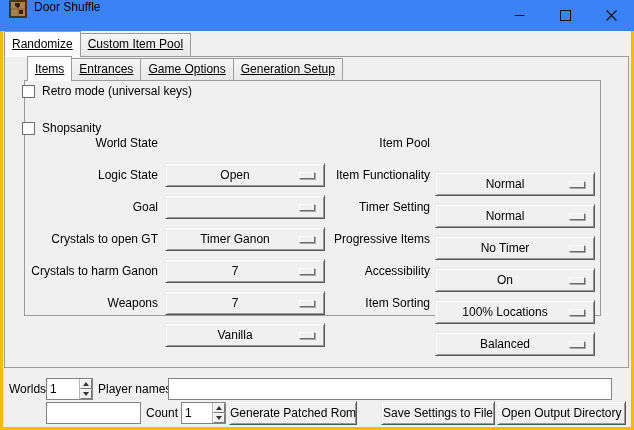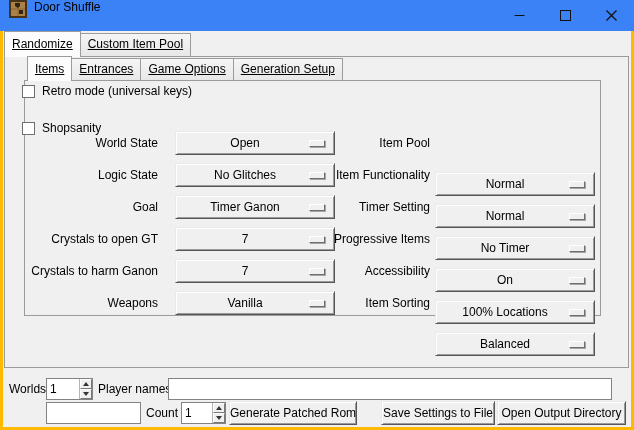--- a/index.html
+++ b/index.html
@@ -60,21 +60,21 @@
   }
   .lbl-left  { left:20px;  width:138px; }
   .lbl-right { left:322px; width:108px; }
   .dropdown {
     position:absolute; width:160px; height:24px; z-index:3;
     background:#f0f0f0; font:inherit; cursor:default;
     border:1px solid; border-color:#e9e9e9 #565656 #565656 #e9e9e9;
     box-shadow:inset 1px 1px 0 #ffffff, inset -1px -1px 0 #9a9a9a;
     text-align:center; padding:0 30px 0 10px;
   }
-  .dd-left  { left:175px; }
+  .dd-left  { left:165px;margin-top:32px; }
   .dd-right { left:435px;margin-top:41px; }
   .dd-value { display:inline-block; line-height:20px; }
   .dd-indicator {
     position:absolute; right:9px; top:8px; width:16px; height:7px;
     background:#f0f0f0;
     border:1px solid; border-color:#ffffff #6e6e6e #6e6e6e #ffffff;
     box-shadow:1px 1px 0 #a5a5a5;
   }
   
   .blabel { position:absolute; height:22px; line-height:22px; white-space:nowrap; z-index:3; }
@@ -162,21 +162,20 @@
   <span class="dd-indicator"></span>
 </button>
 <div class="setting-label lbl-right" style="top:131px">Item Pool</div>
 <button class="dropdown dd-right" style="top:131px">
   <span class="dd-value">Normal</span>
   <span class="dd-indicator"></span>
 </button>
 
 <div class="setting-label lbl-left" style="top:163px">Logic State</div>
 <button class="dropdown dd-left" style="top:163px">
-  <span class="dd-value">No Glitches</span>
   <span class="dd-indicator"></span>
 </button>
 <div class="setting-label lbl-right" style="top:163px">Item Functionality</div>
 <button class="dropdown dd-right" style="top:163px">
   <span class="dd-value">Normal</span>
   <span class="dd-indicator"></span>
 </button>
 
 <div class="setting-label lbl-left" style="top:195px">Goal</div>
 <button class="dropdown dd-left" style="top:195px">

